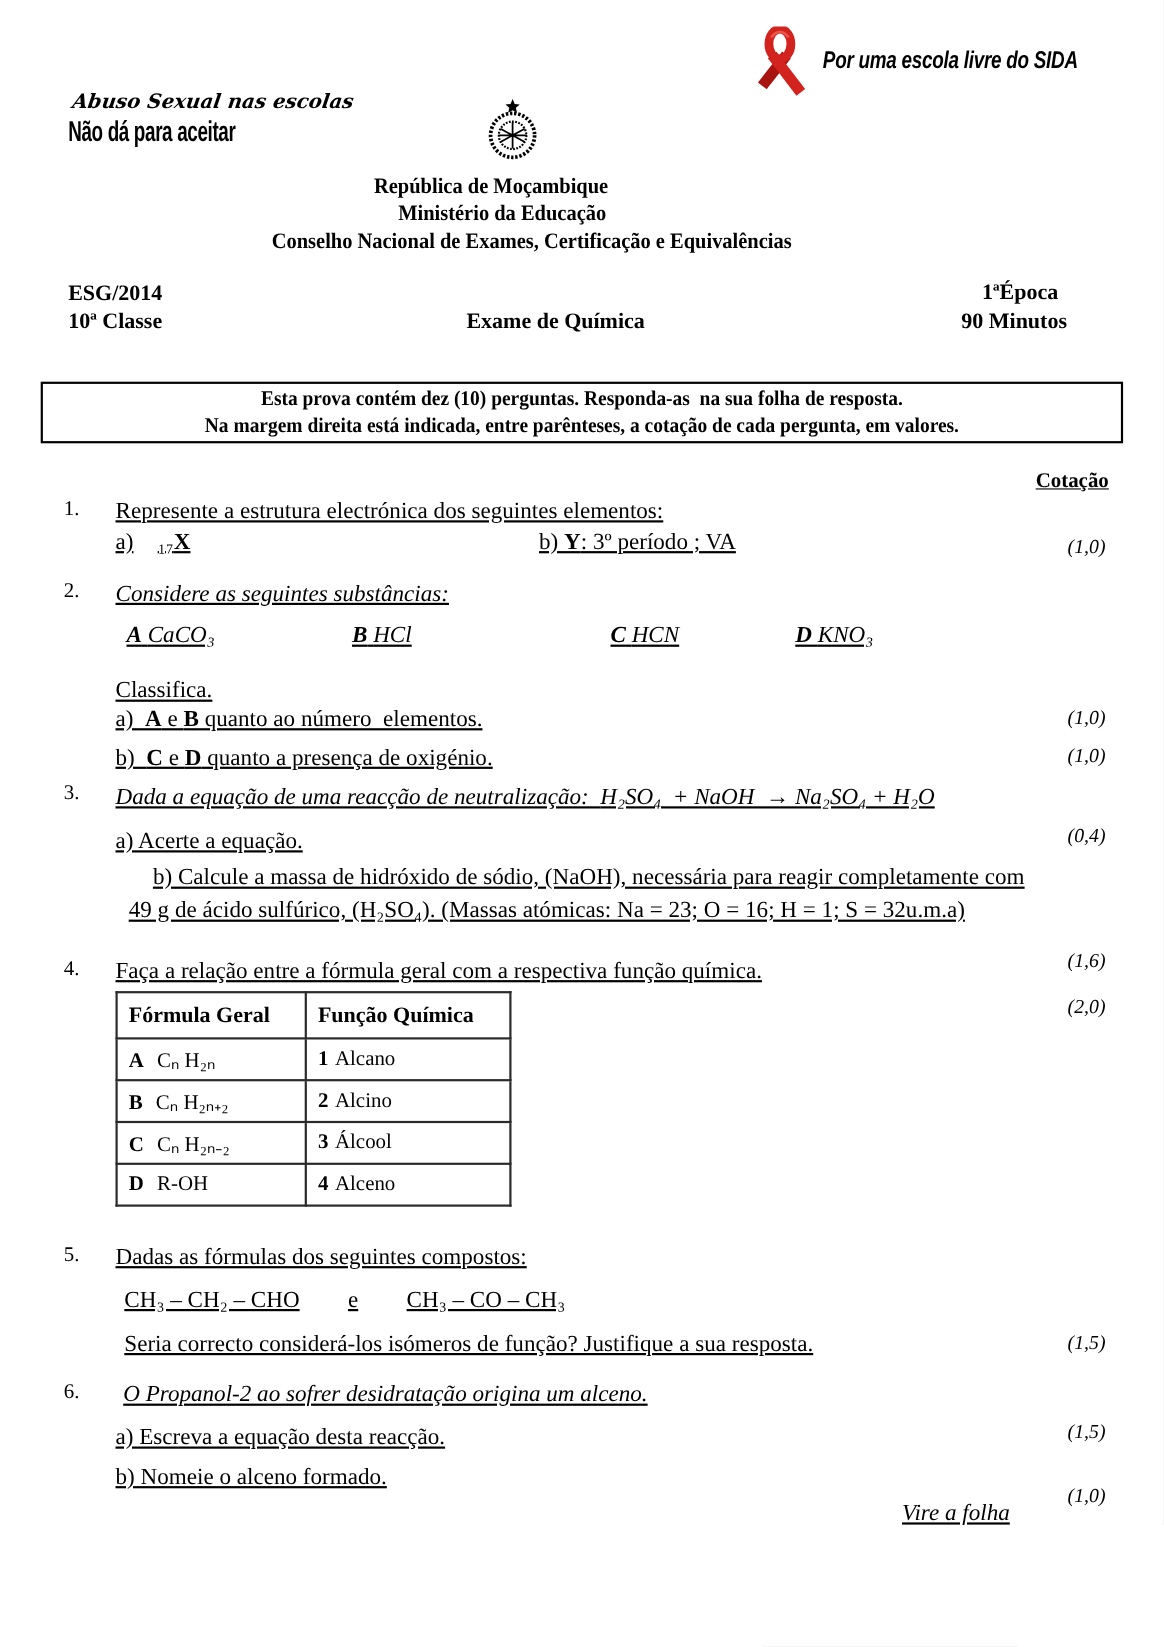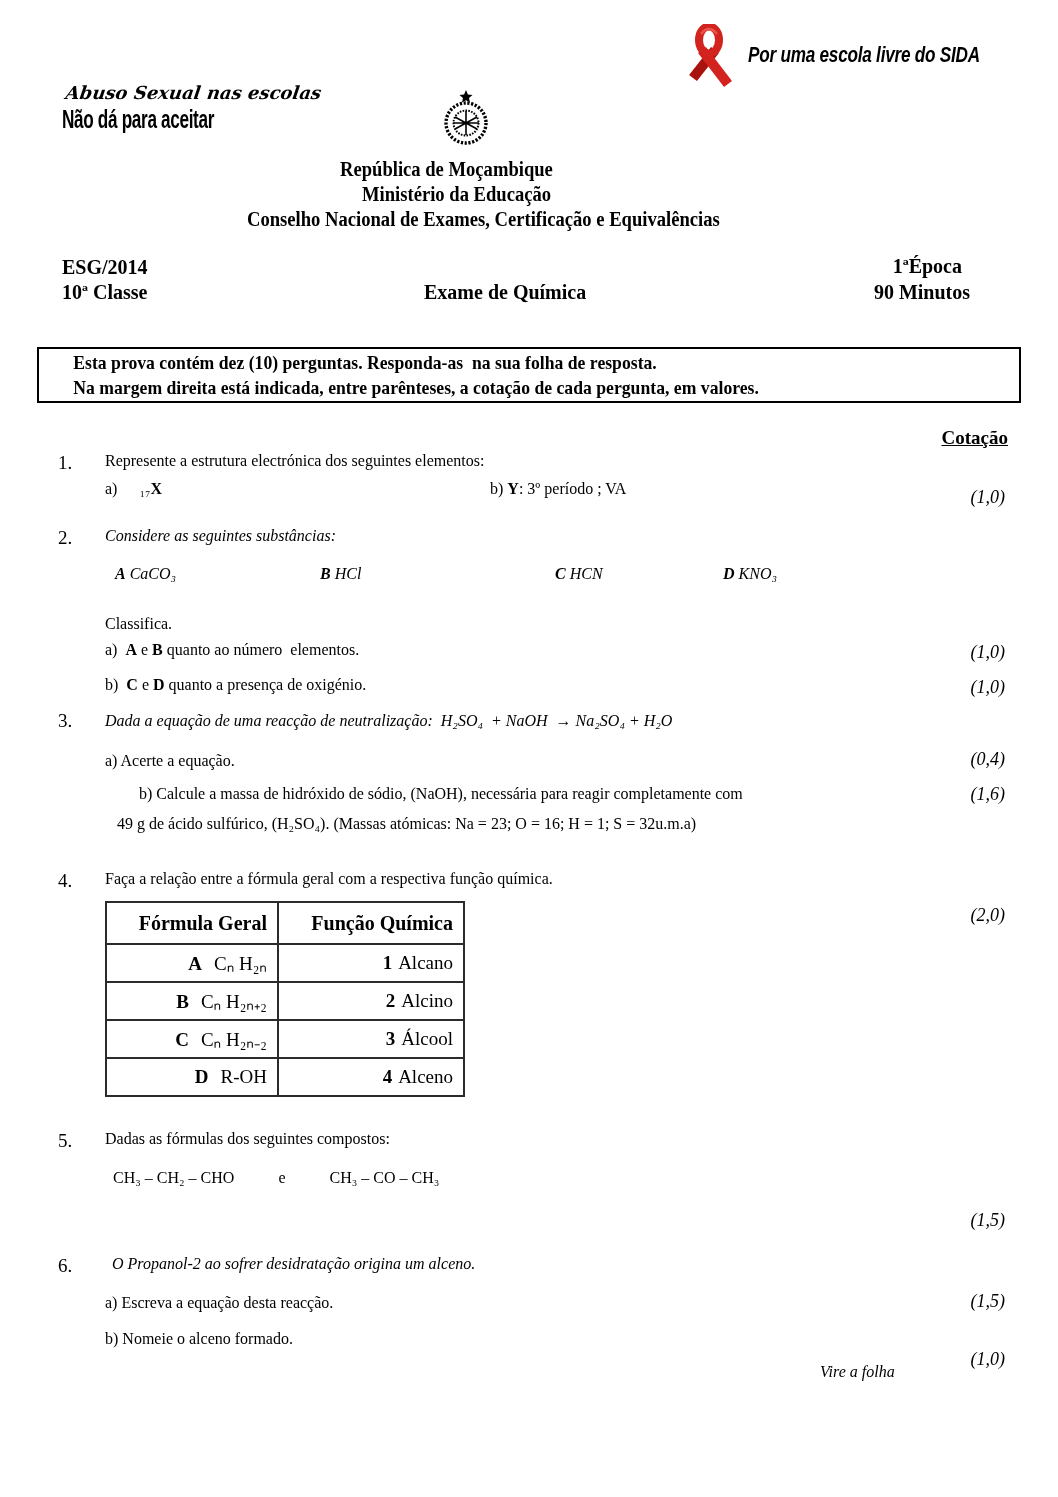--- a/index.html
+++ b/index.html
@@ -53,47 +53,47 @@
   }
   
   .meta{font-weight:bold;font-size:20px;}
   .right-align{}
 
   
   .notice-box{
     left:37px;top:347px;width:980px;height:52px;
     border:2px solid #000;
     display:flex;flex-direction:column;justify-content:center;
-    text-align:left;
+    text-align:center;
   }
   .notice-line{
     font-weight:bold;font-size:19px;line-height:25px;
     transform:scaleX(0.93);
     transform-origin:center;
   }
 
   .cot-header{
     right:50px;top:427px;
     font-weight:bold;font-size:19px;
     text-decoration:underline;
   }
   .cot{
     position:absolute;right:53px;
     font-style:italic;font-size:18px;
     text-align:left;
   }
 
   .qnum{font-size:19px;}
-  .qtext{font-size:16px;}
+  .qtext{font-size:21px;text-decoration:underline;}
 
   
   .ftable{border-collapse:collapse;}
   .ftable th,.ftable td{
     border:2px solid #2b2b2b;
-    text-align:right;vertical-align:middle;
+    text-align:left;vertical-align:middle;
     padding:5px 10px;
   }
   .ftable th{font-size:20px;font-weight:bold;height:30px;}
   .ftable td{font-size:19px;height:26px;}
   .col1{width:150px;}
   .col2{width:164px;}
   .cell-letter{font-weight:bold;margin-right:12px;}
   .cell-num{font-weight:bold;margin-right:6px;}
 
   .sub-gap{margin-left:22px;}
@@ -138,21 +138,21 @@
   <div class="abs notice-box">
     <div class="notice-line t">Esta prova contém dez (10) perguntas. Responda-as  na sua folha de resposta.</div>
     <div class="notice-line t">Na margem direita está indicada, entre parênteses, a cotação de cada pergunta, em valores.</div>
   </div>
 
   <div class="abs cot-header t">Cotação</div>
   <div class="cot t" style="top:487px;">(1,0)</div>
   <div class="cot t" style="top:642px;">(1,0)</div>
   <div class="cot t" style="top:677px;">(1,0)</div>
   <div class="cot t" style="top:749px;">(0,4)</div>
-  <div class="cot t" style="top:784px;margin-left:32px;">(1,6)</div>
+  <div class="cot t" style="top:863px;margin-left:32px;">(1,6)</div>
   <div class="cot t" style="top:905px;">(2,0)</div>
   <div class="cot t" style="top:1210px;">(1,5)</div>
   <div class="cot t" style="top:1291px;">(1,5)</div>
   <div class="cot t" style="top:1349px;">(1,0)</div>
 
   <div class="abs qnum t" style="left:58px;top:452px;">1.</div>
   <div class="abs qtext t" style="left:105px;top:452px;">Represente a estrutura electrónica dos seguintes elementos:</div>
   <div class="abs qtext" style="left:105px;top:480px;">
     <span class="t">a)</span><span class="sub-gap t">₁₇</span><span class="b t">X</span>
   </div>
@@ -220,20 +220,21 @@
         <td><span class="cell-num t">4</span><span class="t">Alceno</span></td>
       </tr>
     </tbody>
   </table>
 
   <div class="abs qnum t" style="left:58px;top:1130px;">5.</div>
   <div class="abs qtext t" style="left:105px;top:1130px;">Dadas as fórmulas dos seguintes compostos:</div>
   <div class="abs qtext" style="left:113px;top:1169px;">
     <span class="t">CH₃ – CH₂ – CHO</span><span class="t" style="margin:0 44px;">e</span><span class="t">CH₃ – CO – CH₃</span>
   </div>
+  <div class="abs qtext t" style="left:113px;top:1209px;">Seria correcto considerá-los isómeros de função? Justifique a sua resposta.</div>
 
   <div class="abs qnum t" style="left:58px;top:1255px;">6.</div>
   <div class="abs qtext i t" style="left:112px;top:1255px;">O Propanol-2 ao sofrer desidratação origina um alceno.</div>
   <div class="abs qtext t" style="left:105px;top:1294px;">a) Escreva a equação desta reacção.</div>
   <div class="abs qtext t" style="left:105px;top:1330px;">b) Nomeie o alceno formado.</div>
 
   <div class="abs qtext i t" style="left:820px;top:1363px;">Vire a folha</div>
 
 </div>
 

